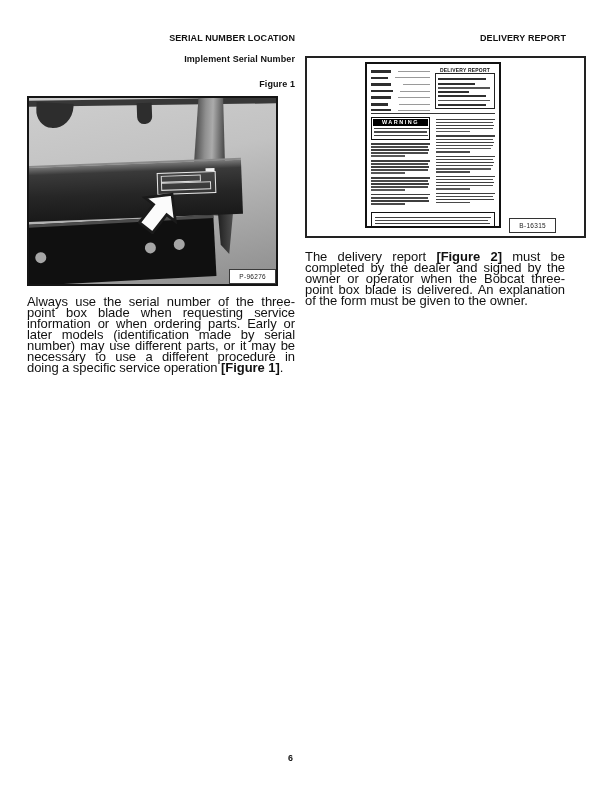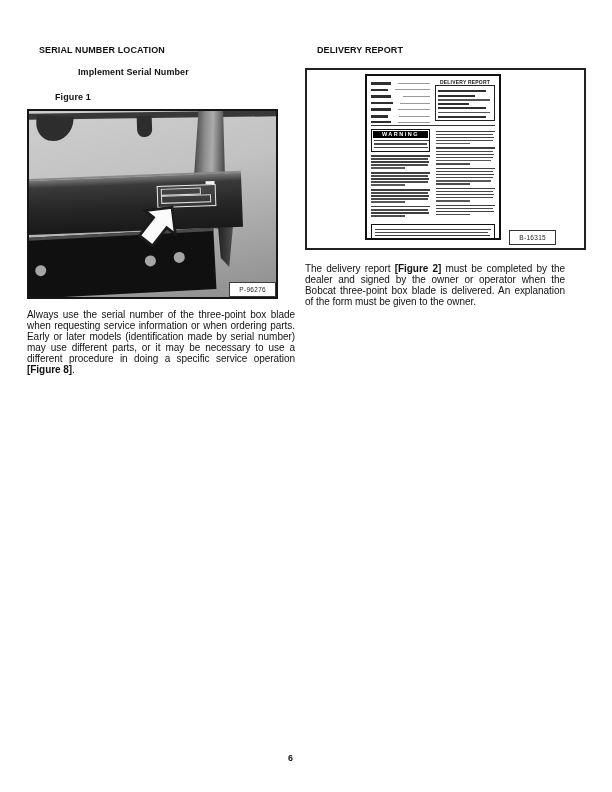--- a/index.html
+++ b/index.html
@@ -4,27 +4,27 @@
 <style>
   html,body{margin:0;padding:0;background:#e8e8e8;}
   .page{
     position:relative;width:612px;height:792px;background:#ffffff;
     margin:0 auto;overflow:hidden;
     font-family:"Liberation Sans", sans-serif;color:#111;
   }
   
   .col-left{position:absolute;left:27px;top:33px;width:268px;}
   .col-right{position:absolute;left:305px;top:33px;width:261px;}
-  h1,h2,h3{font-size:9px;line-height:10px;margin:12px;font-weight:bold;letter-spacing:.1px;}
+  h1,h2,h3{font-size:9px;line-height:10px;margin:0;font-weight:bold;letter-spacing:.1px;text-align:right;}
   .col-left h1{margin-bottom:11px;}
   .col-left h2{margin-bottom:15px;padding-left:39px;}
   .col-left h3{margin-bottom:7px;padding-left:16px;}
   .col-right h1{margin-bottom:13px;}
   p.body{
-    font-size:10px;line-height:11px;text-align:justify;margin:0;
+    font-size:13px;line-height:11px;text-align:justify;margin:0;
     letter-spacing:-.05px;
   }
   .col-left p.body{margin-top:10px;width:268px;}
   .col-right p.body{margin-top:13px;width:260px;}
   p.body b{font-weight:bold;}
   
   .photo{
     position:relative;width:247px;height:186px;border:2px solid #151515;
     overflow:hidden;
     background:linear-gradient(168deg,#cecece 0%,#c2c2c2 38%,#a5a5a5 72%,#8d8d8d 100%);
@@ -136,21 +136,21 @@
         <div class="hole h1"></div>
         <div class="hole h2"></div>
         <div class="hole h3"></div>
       </div>
       <svg class="ph-arrow" viewBox="0 0 100 100">
         <polygon points="50,4 92,46 68,46 68,96 32,96 32,46 8,46" fill="#fbfbfb" stroke="#1a1a1a" stroke-width="6" transform="rotate(38 50 50)"></polygon>
       </svg>
       <div class="ph-ref">P-96276</div>
     </div>
 
-    <p class="body"><span>Always use the serial number of the three-point box blade when requesting service information or when ordering parts. Early or later models (identification made by serial number) may use different parts, or it may be necessary to use a different procedure in doing a specific service operation </span><b>[Figure 8]</b><span>.</span></p>
+    <p class="body"><span>Always use the serial number of the three-point box blade when requesting service information or when ordering parts. Early or later models (identification made by serial number) may use different parts, or it may be necessary to use a different procedure in doing a specific service operation </span><b>[Figure 1]</b><span>.</span></p>
   </div>
 
   <div class="col-right">
     <h1>DELIVERY REPORT</h1>
 
     <div class="fig2-frame">
       <div class="report-page">
         <div class="rpt-header">
           <div class="rpt-hleft">
               <div class="frow"></div>

